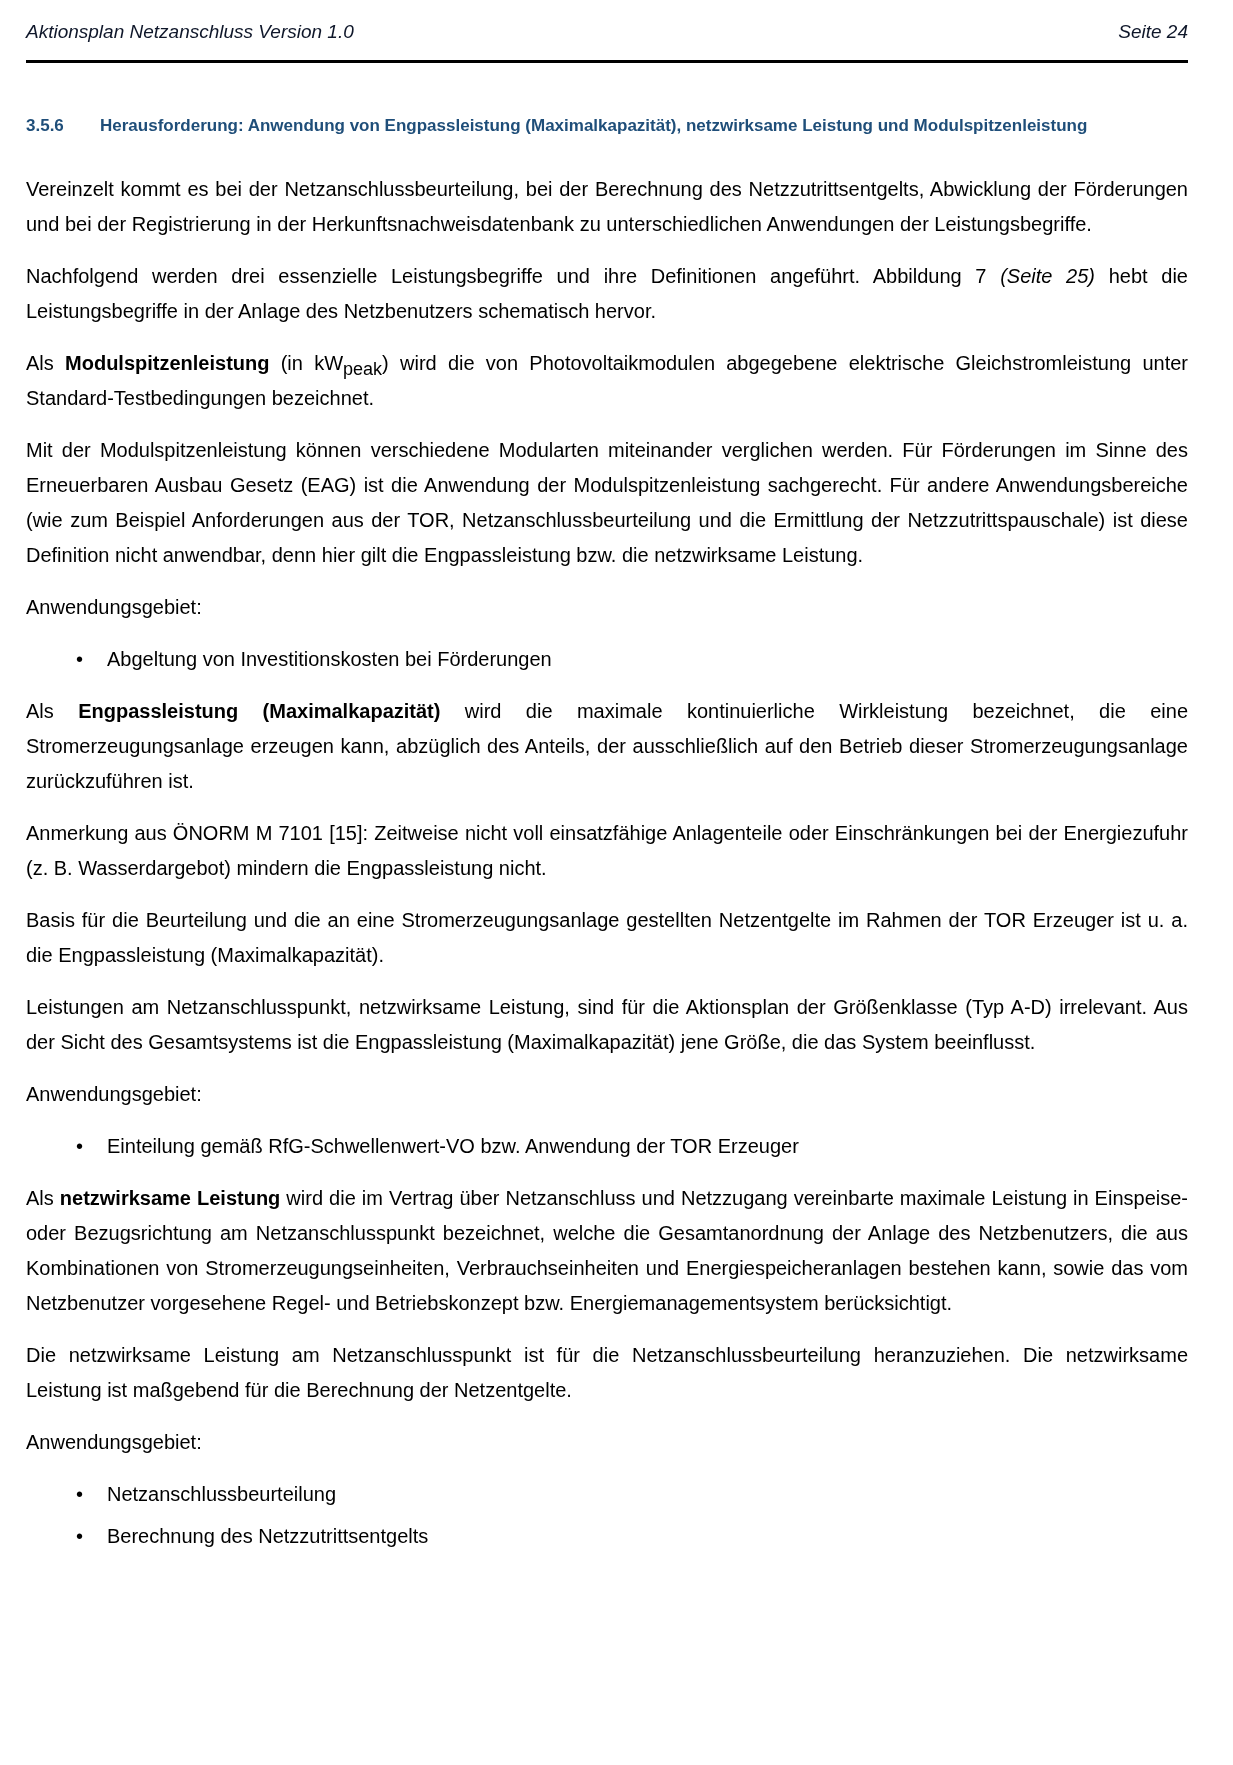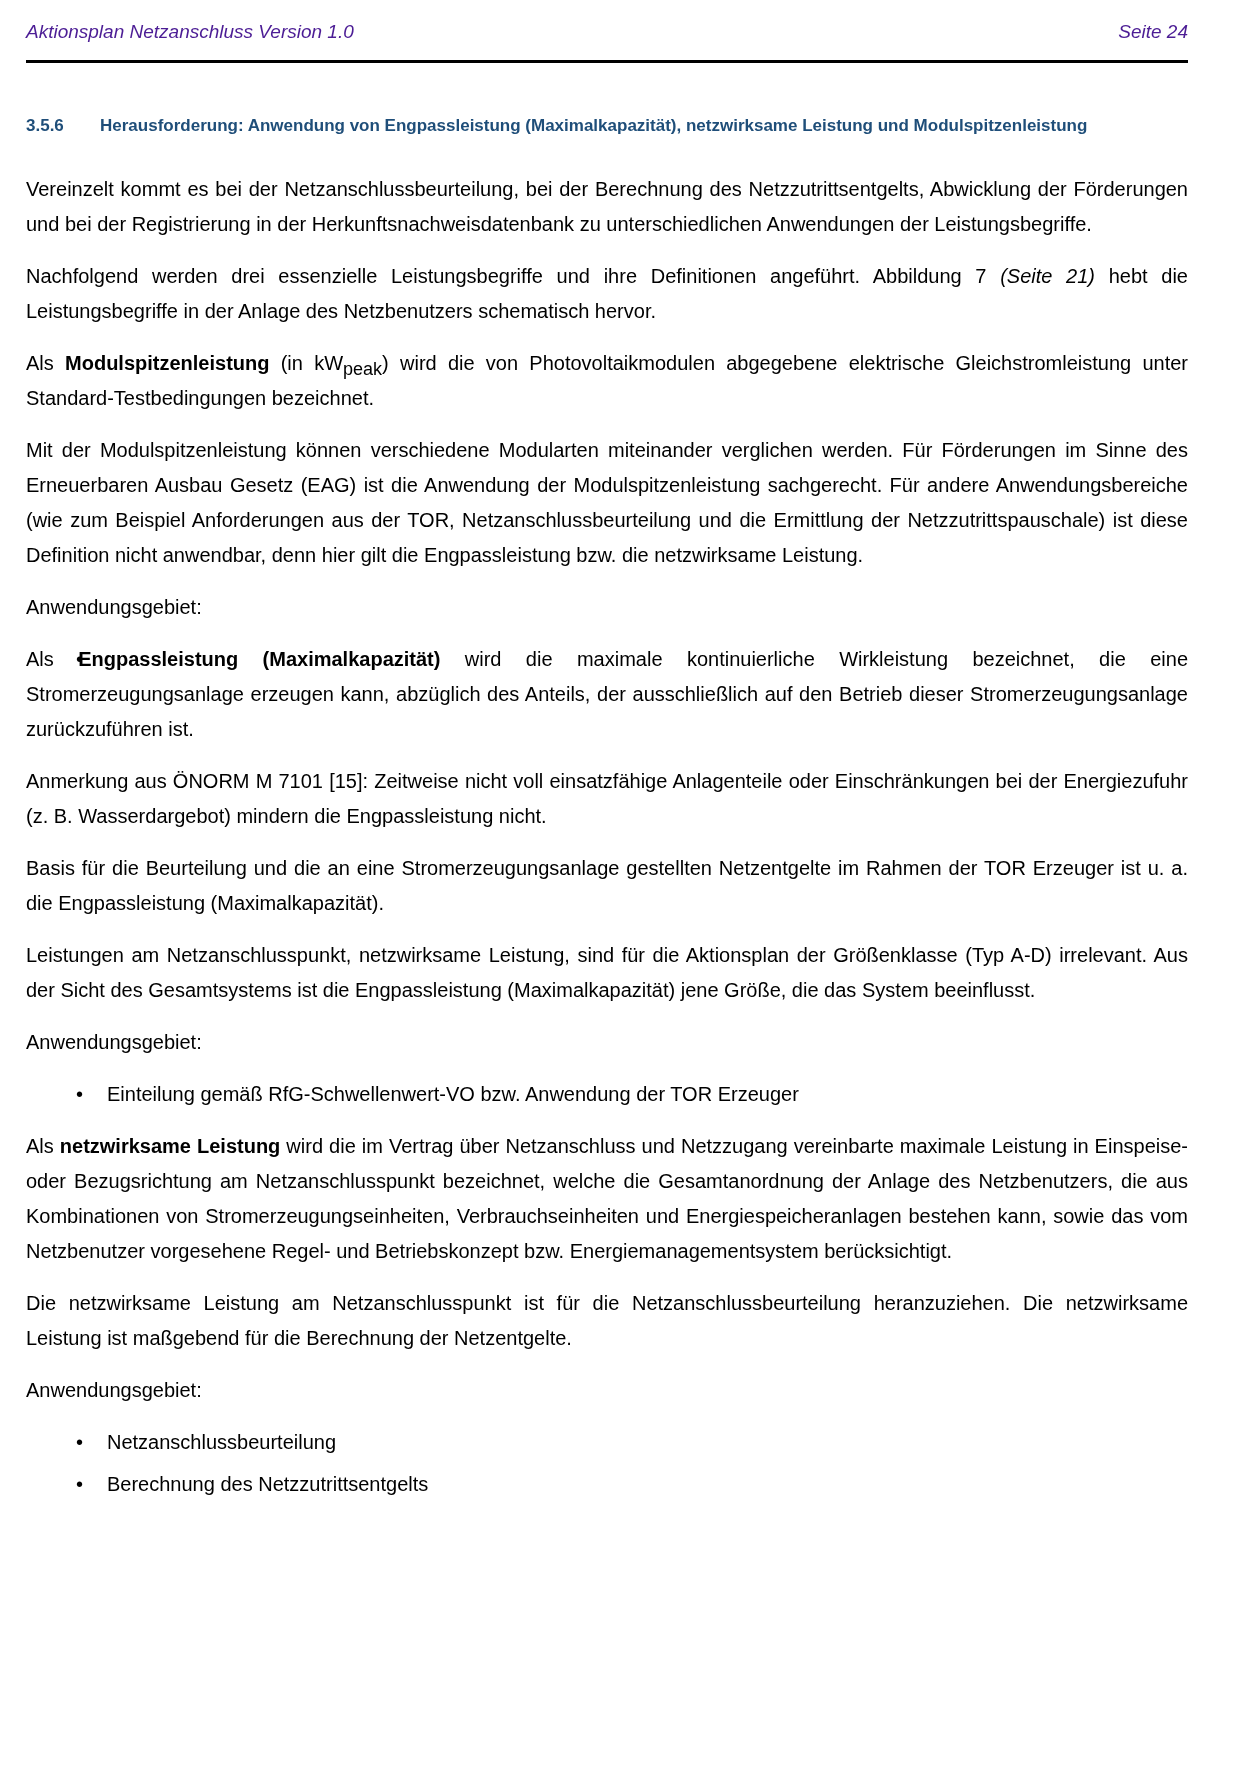--- a/index.html
+++ b/index.html
@@ -22,21 +22,21 @@
     background: #ffffff;
   }
   
   .page-header {
     display: flex;
     justify-content: space-between;
     align-items: baseline;
     font-size: 19px;
     line-height: 24px;
     font-style: italic;
-    color: #4c1d95;
+    color: #0f172a;
   }
   .header-rule {
     margin-top: 16px;
     border: none;
     border-top: 3px solid #000000;
     height: 0;
   }
   
   .section-heading {
     display: flex;
@@ -101,26 +101,26 @@
 
   <div class="header-rule"></div>
 
   <h2 class="section-heading">
     <span class="heading-number">3.5.6</span>
     <span class="heading-text">Herausforderung: Anwendung von Engpassleistung (Maximalkapazität), netzwirksame Leistung und Modulspitzenleistung</span>
   </h2>
 
   <main class="doc-body" id="doc-body">
       <p class="para">Vereinzelt kommt es bei der Netzanschlussbeurteilung, bei der Berechnung des Netzzutrittsentgelts, Abwicklung der Förderungen und bei der Registrierung in der Herkunftsnachweisdatenbank zu unterschiedlichen Anwendungen der Leistungsbegriffe.</p>
-      <p class="para">Nachfolgend werden drei essenzielle Leistungsbegriffe und ihre Definitionen angeführt. Abbildung 7 <em>(Seite 21)</em> hebt die Leistungsbegriffe in der Anlage des Netzbenutzers schematisch hervor.</p>
+      <p class="para">Nachfolgend werden drei essenzielle Leistungsbegriffe und ihre Definitionen angeführt. Abbildung 7 <em>(Seite 25)</em> hebt die Leistungsbegriffe in der Anlage des Netzbenutzers schematisch hervor.</p>
       <p class="para">Als <strong>Modulspitzenleistung</strong> (in kW<sub>peak</sub>) wird die von Photovoltaikmodulen abgegebene elektrische Gleichstromleistung unter Standard-Testbedingungen bezeichnet.</p>
       <p class="para">Mit der Modulspitzenleistung können verschiedene Modularten miteinander verglichen werden. Für Förderungen im Sinne des Erneuerbaren Ausbau Gesetz (EAG) ist die Anwendung der Modulspitzenleistung sachgerecht. Für andere Anwendungsbereiche (wie zum Beispiel Anforderungen aus der TOR, Netzanschlussbeurteilung und die Ermittlung der Netzzutrittspauschale) ist diese Definition nicht anwendbar, denn hier gilt die Engpassleistung bzw. die netzwirksame Leistung.</p>
       <p class="para">Anwendungsgebiet:</p>
       <ul class="bullets">
-        <li><span class="dot"></span></li>
+        <li><span class="dot"></span><span>Abgeltung von Investitionskosten bei Förderungen</span></li>
       </ul>
       <p class="para">Als <strong>Engpassleistung (Maximalkapazität)</strong> wird die maximale kontinuierliche Wirkleistung bezeichnet, die eine Stromerzeugungsanlage erzeugen kann, abzüglich des Anteils, der ausschließlich auf den Betrieb dieser Stromerzeugungsanlage zurückzuführen ist.</p>
       <p class="para">Anmerkung aus ÖNORM M 7101 [15]: Zeitweise nicht voll einsatzfähige Anlagenteile oder Einschränkungen bei der Energiezufuhr (z. B. Wasserdargebot) mindern die Engpassleistung nicht.</p>
       <p class="para">Basis für die Beurteilung und die an eine Stromerzeugungsanlage gestellten Netzentgelte im Rahmen der TOR Erzeuger ist u. a. die Engpassleistung (Maximalkapazität).</p>
       <p class="para">Leistungen am Netzanschlusspunkt, netzwirksame Leistung, sind für die Aktionsplan der Größenklasse (Typ A-D) irrelevant. Aus der Sicht des Gesamtsystems ist die Engpassleistung (Maximalkapazität) jene Größe, die das System beeinflusst.</p>
       <p class="para">Anwendungsgebiet:</p>
       <ul class="bullets">
         <li><span class="dot"></span><span>Einteilung gemäß RfG-Schwellenwert-VO bzw. Anwendung der TOR Erzeuger</span></li>
       </ul>
       <p class="para">Als <strong>netzwirksame Leistung</strong> wird die im Vertrag über Netzanschluss und Netzzugang vereinbarte maximale Leistung in Einspeise- oder Bezugsrichtung am Netzanschlusspunkt bezeichnet, welche die Gesamtanordnung der Anlage des Netzbenutzers, die aus Kombinationen von Stromerzeugungseinheiten, Verbrauchseinheiten und Energiespeicheranlagen bestehen kann, sowie das vom Netzbenutzer vorgesehene Regel- und Betriebskonzept bzw. Energiemanagementsystem berücksichtigt.</p>

